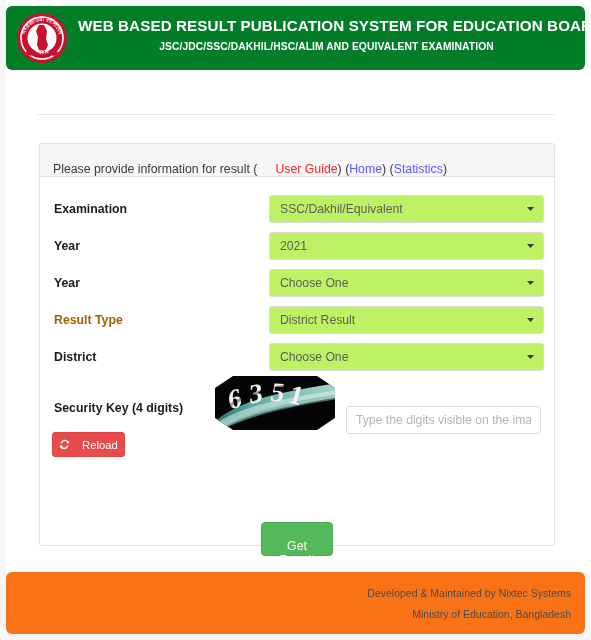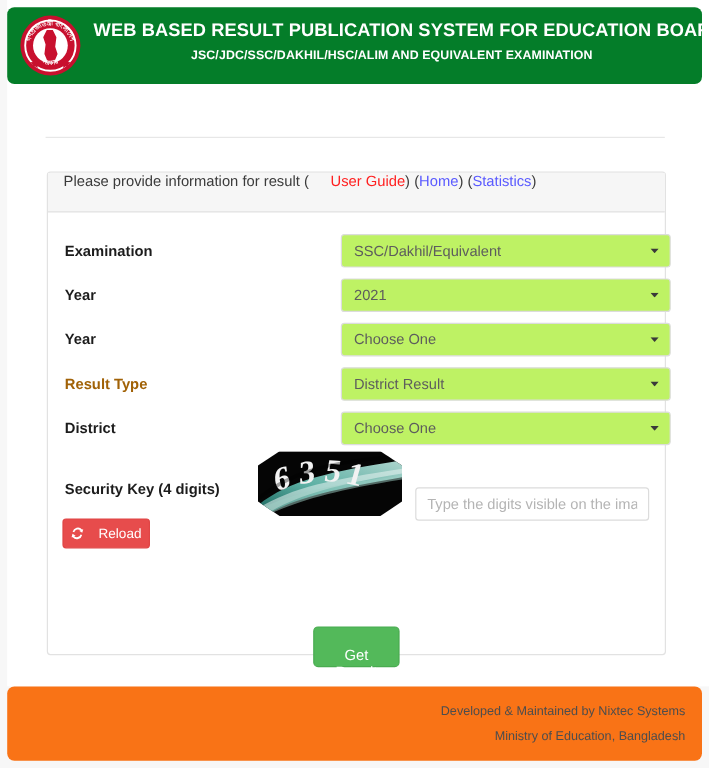--- a/index.html
+++ b/index.html
@@ -75,38 +75,37 @@
     width: 516px; height: 403px;
     background: #ffffff;
     border: 1px solid #e2e2e2;
     border-radius: 3px;
   }
   .panel-head {
     height: 33px;
     background: #f6f6f6;
     border-bottom: 1px solid #e2e2e2;
     display: flex;
-    align-items: flex-start;
+    align-items: flex-end;
     padding-left: 13px;
     font-size: 12.3px;
     color: #3b3b3b;
   }
   .panel-head .lnk { text-decoration: none; }
   .lnk-guide { color: #ff2020; padding-left: 18px; }
   .lnk-blue  { color: #5a5aff; }
   .paren { color: #3b3b3b; }
 
   .panel-body { padding: 13px 0 0 0; position: relative; }
 
   .row {
     display: flex;
     align-items: center;
     height: 37px;
     padding-left: 14px;
-    gap: 15px;
   }
   .row-label {
     width: 215px;
     font-size: 12.3px;
     font-weight: bold;
     color: #1c1c1c;
     flex: none;
   }
   .row-label.red { color: #a16207; }
 

